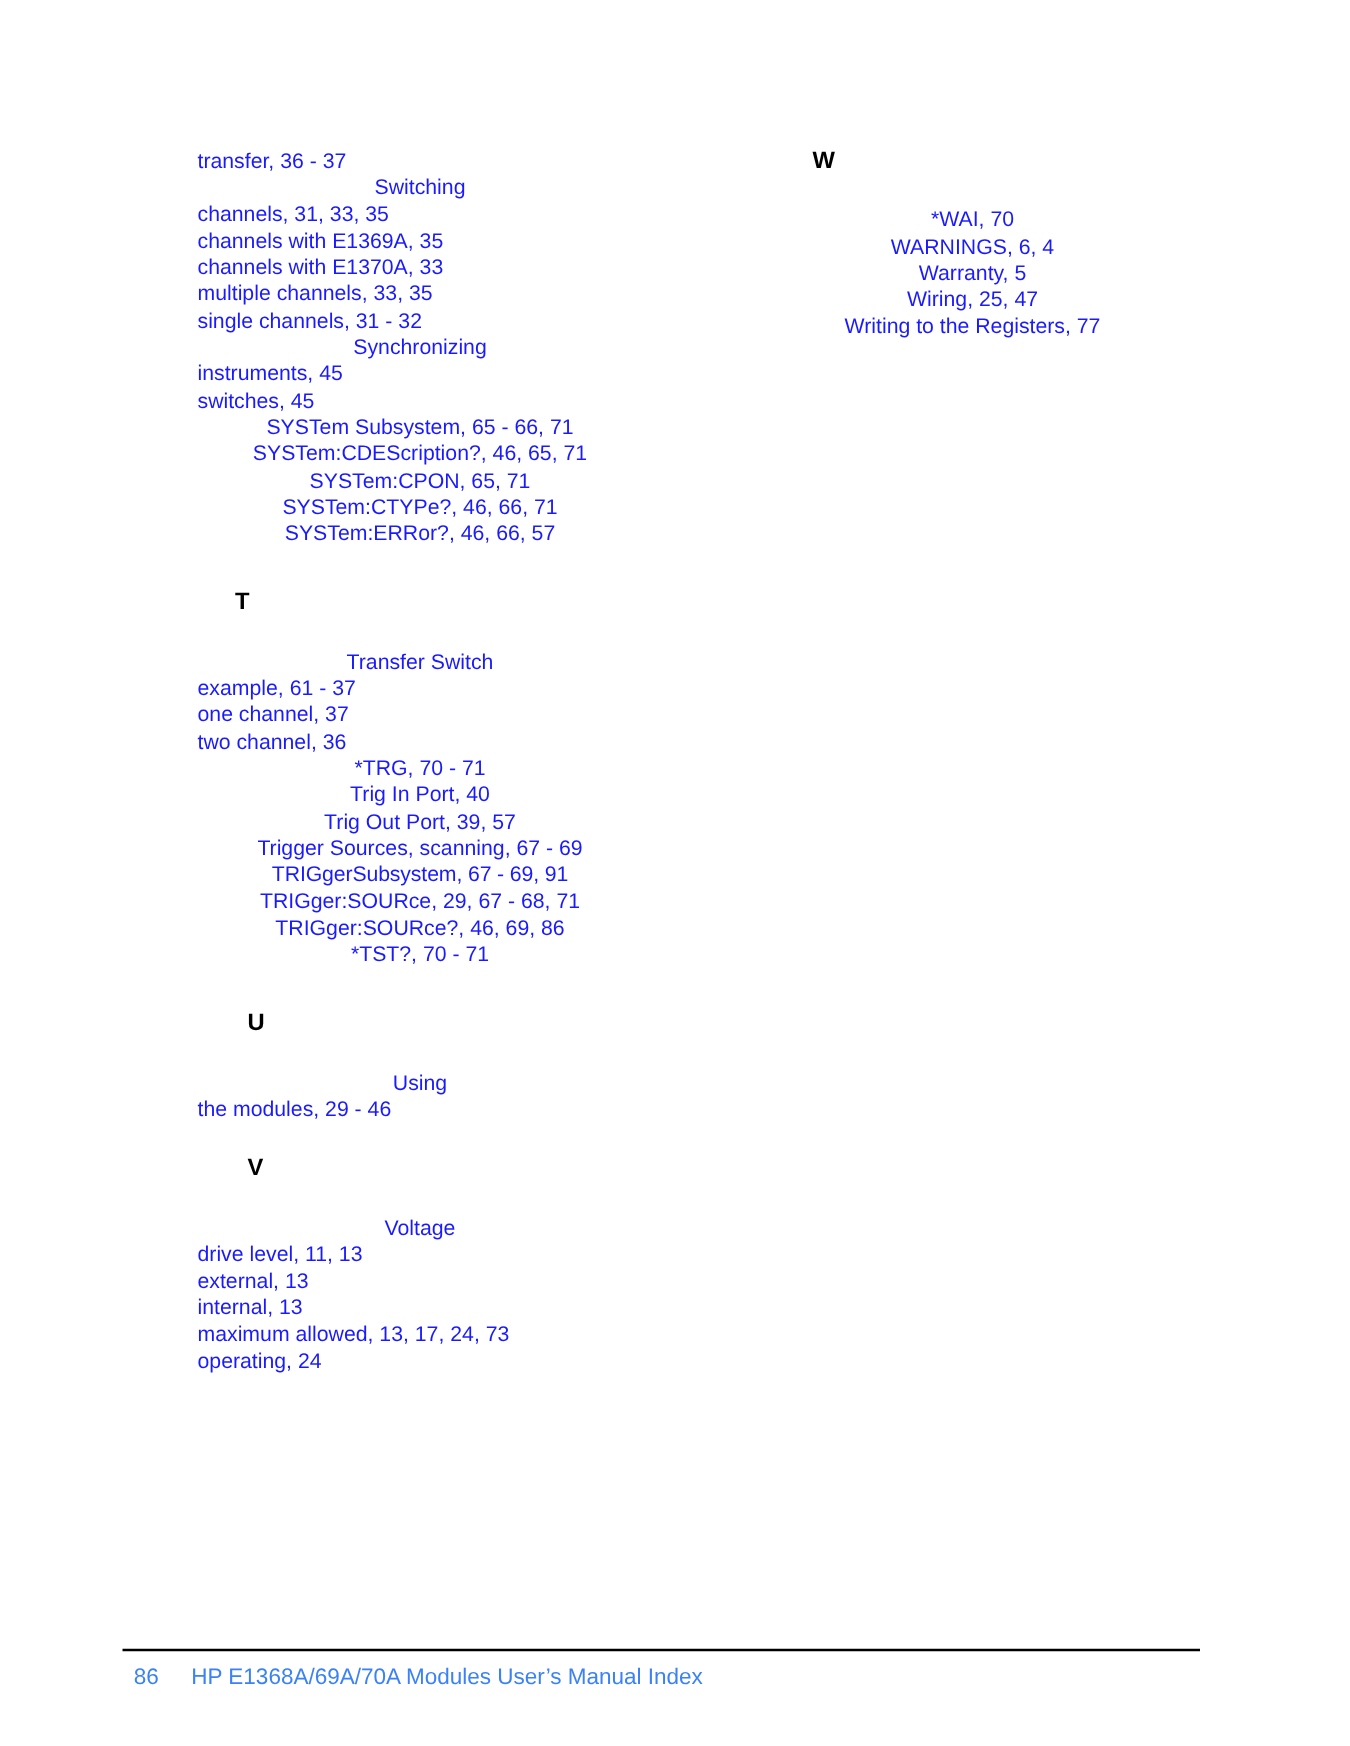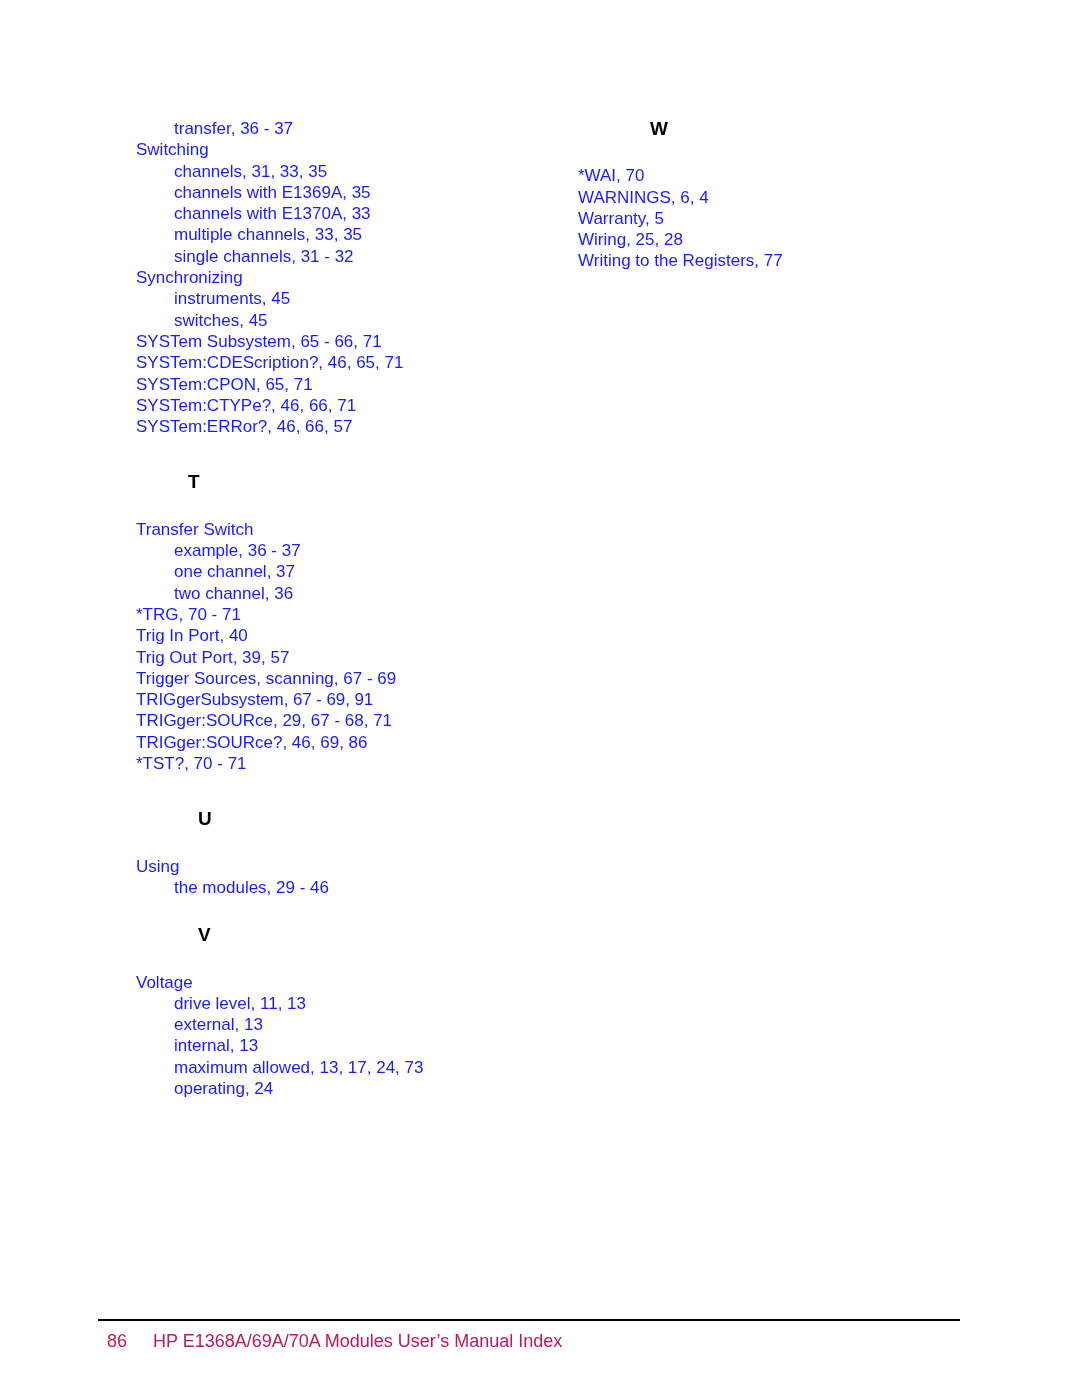--- a/index.html
+++ b/index.html
@@ -56,43 +56,43 @@
 
   
   .entry {
     color: #1a1aff;
     font-size: 17px;
     line-height: 21.3px;
     white-space: nowrap;
     margin: 0;
     padding: 0;
   }
-  .entry.lvl1 { margin-left: 0px; }
-  .entry.lvl2 { margin-left: 38px; }
+  .entry.lvl1 { margin-left: 0px; text-align: center; }
+  .entry.lvl2 { margin-left: 22px; }
 
   .entry.tight { letter-spacing: -0.1px; }
 
   
   .gap-26 { height: 26px; }
   .gap-34 { height: 34px; }
 
   
   .footer-rule {
     position: absolute;
     left: 98px;
     top: 1319px;
     width: 862px;
     height: 2px;
     background: #000000;
   }
   .footer-text {
     position: absolute;
     left: 107px;
     top: 1329px;
-    color: #be185d;
+    color: #3b82f6;
     font-size: 18px;
     line-height: 24px;
     white-space: nowrap;
   }
   .footer-pageno {
     display: inline-block;
     width: 46px;
   }
 </style>
 </head>
@@ -120,21 +120,21 @@
         <div class="entry lvl1">SYSTem:CPON, 65, 71</div>
         <div class="entry lvl1">SYSTem:CTYPe?, 46, 66, 71</div>
         <div class="entry lvl1">SYSTem:ERRor?, 46, 66, 57</div>
       </div>
 
       <div class="gap-34"></div>
       <div class="letter-heading t-pos">T</div>
       <div class="gap-26"></div>
       <div>
         <div class="entry lvl1">Transfer Switch</div>
-        <div class="entry lvl2">example, 36 - 37</div>
+        <div class="entry lvl2">example, 61 - 37</div>
         <div class="entry lvl2">one channel, 37</div>
         <div class="entry lvl2">two channel, 36</div>
         <div class="entry lvl1">*TRG, 70 - 71</div>
         <div class="entry lvl1">Trig In Port, 40</div>
         <div class="entry lvl1">Trig Out Port, 39, 57</div>
         <div class="entry lvl1">Trigger Sources, scanning, 67 - 69</div>
         <div class="entry lvl1 tight">TRIGgerSubsystem, 67 - 69, 91</div>
         <div class="entry lvl1">TRIGger:SOURce, 29, 67 - 68, 71</div>
         <div class="entry lvl1">TRIGger:SOURce?, 46, 69, 86</div>
         <div class="entry lvl1">*TST?, 70 - 71</div>
@@ -163,21 +163,21 @@
     </div>
 
     <div class="col col-right">
 
       <div class="letter-heading w-pos">W</div>
       <div class="gap-26"></div>
       <div>
         <div class="entry lvl1">*WAI, 70</div>
         <div class="entry lvl1">WARNINGS, 6, 4</div>
         <div class="entry lvl1">Warranty, 5</div>
-        <div class="entry lvl1">Wiring, 25, 28</div>
+        <div class="entry lvl1">Wiring, 25, 47</div>
         <div class="entry lvl1">Writing to the Registers, 77</div>
       </div>
 
     </div>
 
   </div>
 
   <div class="footer-rule"></div>
   <div class="footer-text"><span class="footer-pageno">86</span><span>HP E1368A/69A/70A Modules User’s Manual Index</span></div>
 

